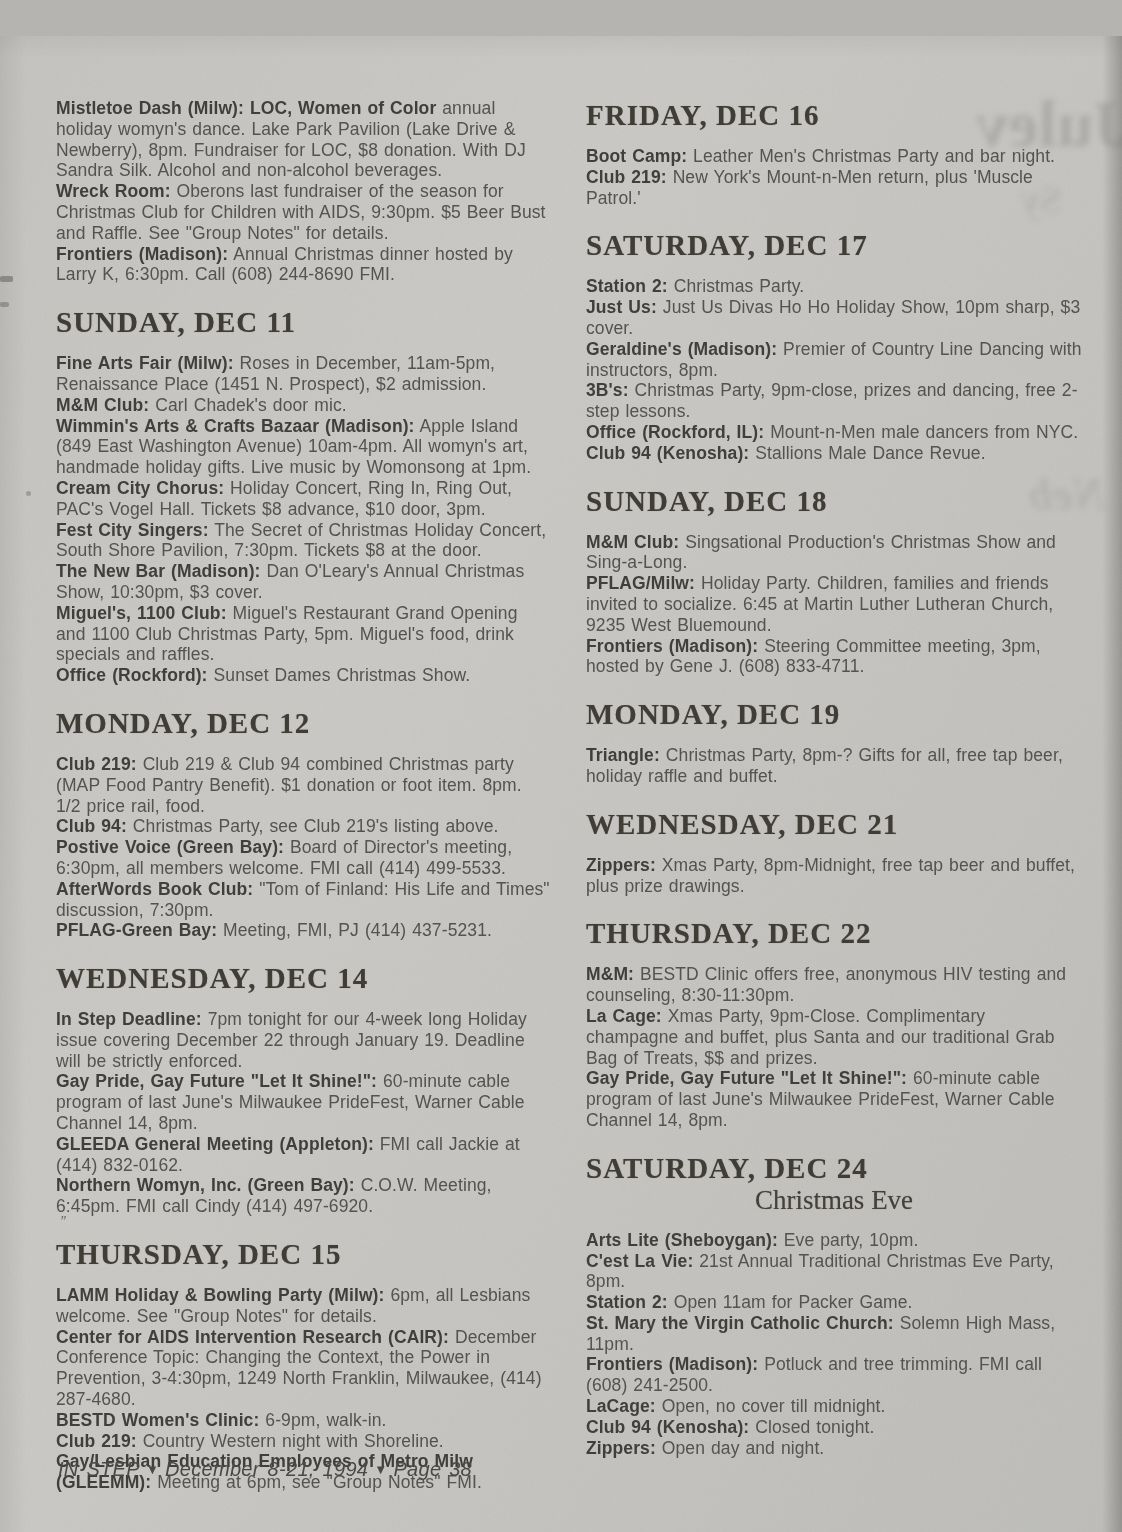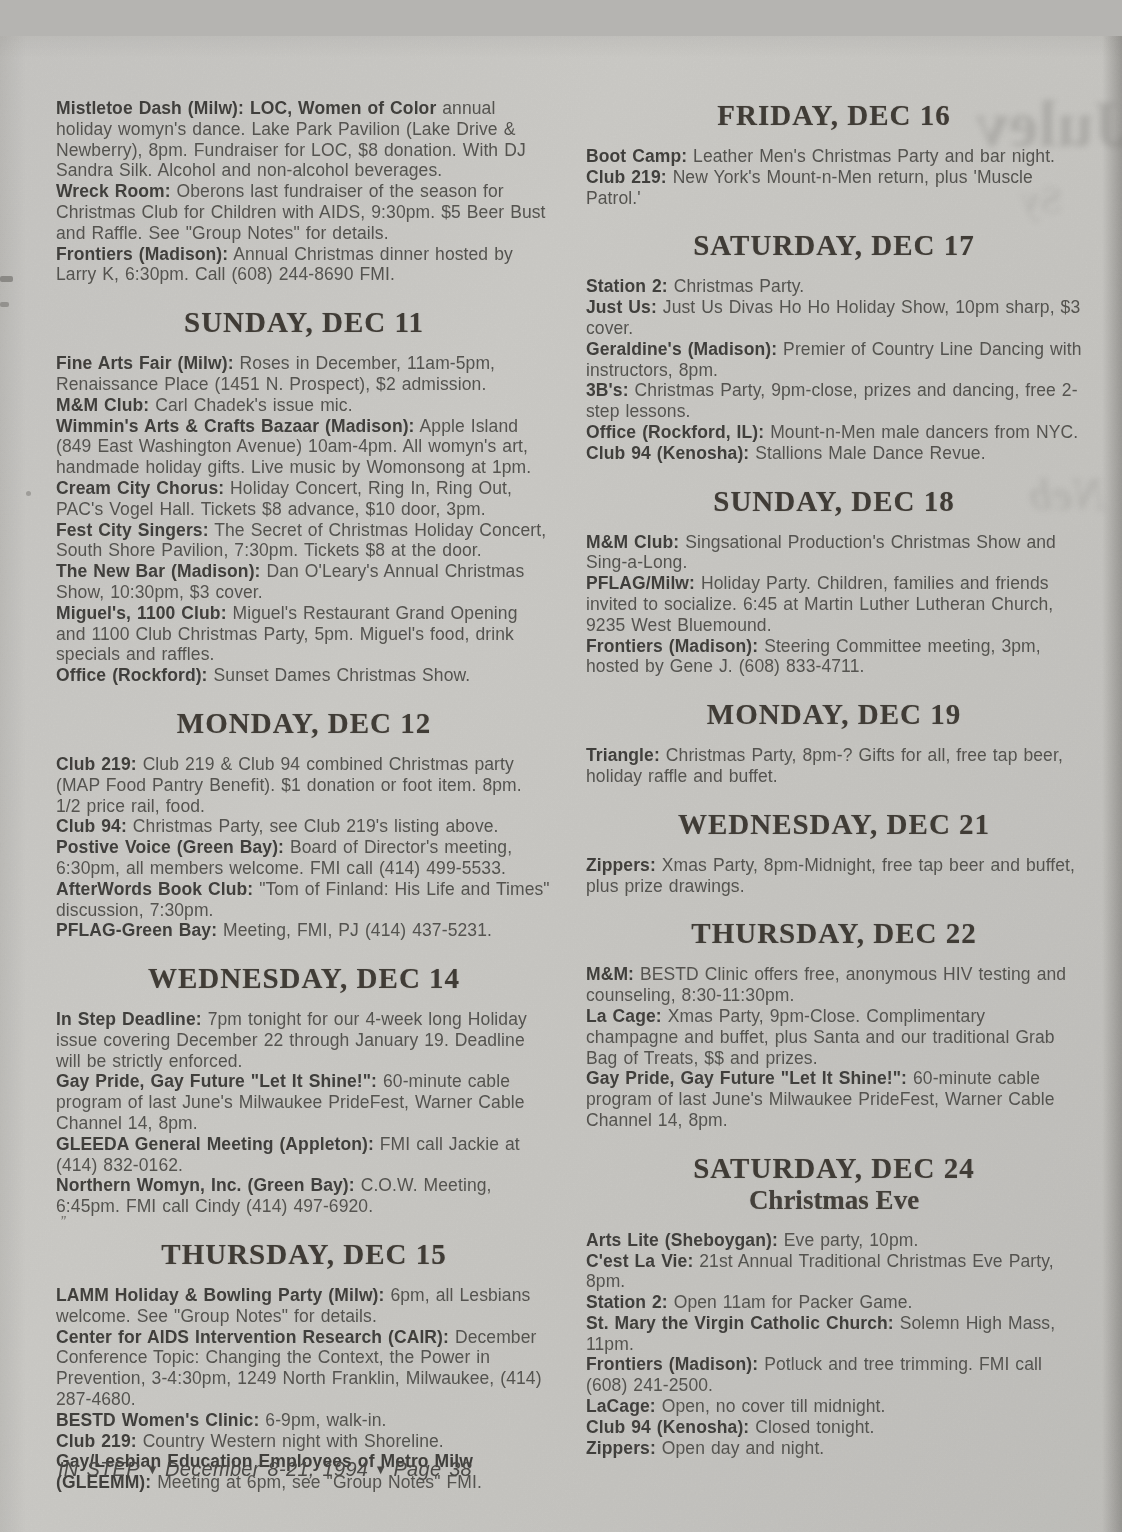--- a/index.html
+++ b/index.html
@@ -27,29 +27,28 @@
     padding: 62px 40px 0 56px;
     margin-top: 36px;
   }
   .col { width: 496px; }
   .date-heading {
     font-family: "Liberation Serif", serif;
     font-weight: bold;
     font-size: 29px;
     line-height: 31px;
     letter-spacing: 1px;
-    text-align: center;
     color: #403c36;
     margin: 22px 0 15px 0;
     text-shadow: 0 0 1px rgba(64,60,54,0.4);
   }
   .col .date-heading:first-child { margin-top: 2px; }
   .date-subheading {
     font-family: "Liberation Serif", serif;
-    font-weight: bold;
+    font-weight: normal;
     font-size: 27px;
     line-height: 28px;
     text-align: center;
     color: #44403a;
     margin: -13px 0 16px 0;
     text-shadow: 0 0 1px rgba(64,60,54,0.4);
   }
   .event {
     margin: 0;
     font-size: 17.5px;
@@ -116,21 +115,21 @@
   <div class="speck speck3"></div>
   <div class="stray-mark">”</div>
 
   <div class="content">
     <div class="col">
         <p class="event"><span class="b">Mistletoe Dash (Milw): LOC, Women of Color</span><span> annual holiday womyn's dance. Lake Park Pavilion (Lake Drive &amp; Newberry), 8pm. Fundraiser for LOC, $8 donation. With DJ Sandra Silk. Alcohol and non-alcohol beverages.</span></p>
         <p class="event"><span class="b">Wreck Room:</span><span> Oberons last fundraiser of the season for Christmas Club for Children with AIDS, 9:30pm. $5 Beer Bust and Raffle. See "Group Notes" for details.</span></p>
         <p class="event"><span class="b">Frontiers (Madison):</span><span> Annual Christmas dinner hosted by Larry K, 6:30pm. Call (608) 244-8690 FMI.</span></p>
         <div class="date-heading">SUNDAY, DEC 11</div>
         <p class="event"><span class="b">Fine Arts Fair (Milw):</span><span> </span><span class="i">Roses in December,</span><span> 11am-5pm, Renaissance Place (1451 N. Prospect), $2 admission.</span></p>
-        <p class="event"><span class="b">M&amp;M Club:</span><span> Carl Chadek's issue mic.</span></p>
+        <p class="event"><span class="b">M&amp;M Club:</span><span> Carl Chadek's door mic.</span></p>
         <p class="event"><span class="b">Wimmin's Arts &amp; Crafts Bazaar (Madison):</span><span> Apple Island (849 East Washington Avenue) 10am-4pm. All womyn's art, handmade holiday gifts. Live music by Womonsong at 1pm.</span></p>
         <p class="event"><span class="b">Cream City Chorus:</span><span> Holiday Concert, </span><span class="i">Ring In, Ring Out,</span><span> PAC's Vogel Hall. Tickets $8 advance, $10 door, 3pm.</span></p>
         <p class="event"><span class="b">Fest City Singers:</span><span> </span><span class="i">The Secret of Christmas</span><span> Holiday Concert, South Shore Pavilion, 7:30pm. Tickets $8 at the door.</span></p>
         <p class="event"><span class="b">The New Bar (Madison):</span><span> Dan O'Leary's Annual Christmas Show, 10:30pm, $3 cover.</span></p>
         <p class="event"><span class="b">Miguel's, 1100 Club:</span><span> Miguel's Restaurant Grand Opening and 1100 Club Christmas Party, 5pm. Miguel's food, drink specials and raffles.</span></p>
         <p class="event"><span class="b">Office (Rockford):</span><span> Sunset Dames Christmas Show.</span></p>
         <div class="date-heading">MONDAY, DEC 12</div>
         <p class="event"><span class="b">Club 219:</span><span> Club 219 &amp; Club 94 combined Christmas party (MAP Food Pantry Benefit). $1 donation or foot item. 8pm. 1/2 price rail, food.</span></p>
         <p class="event"><span class="b">Club 94:</span><span> Christmas Party, see Club 219's listing above.</span></p>
         <p class="event"><span class="b">Postive Voice (Green Bay):</span><span> Board of Director's meeting, 6:30pm, all members welcome. FMI call (414) 499-5533.</span></p>

